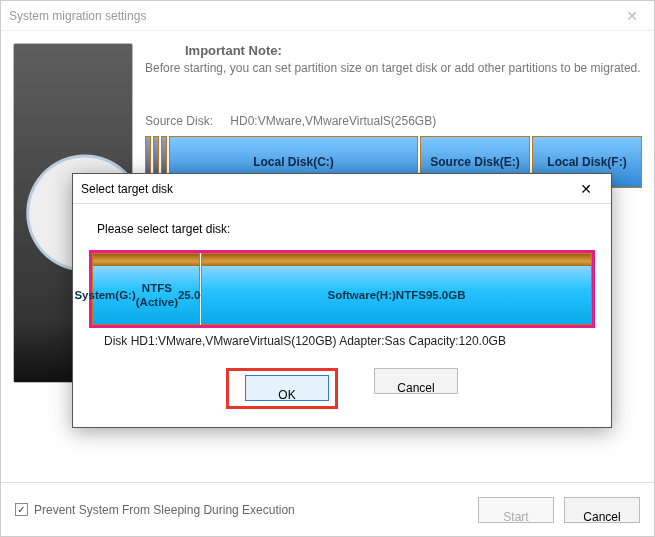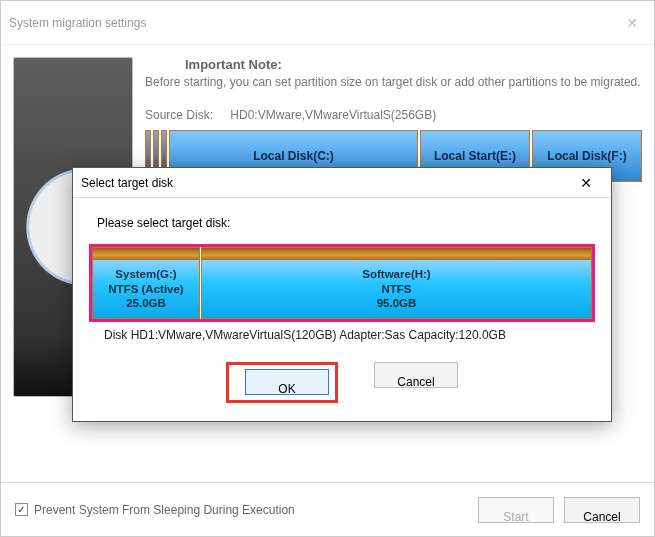--- a/index.html
+++ b/index.html
@@ -1,20 +1,20 @@
 <!DOCTYPE html>
 <html><head>
 <meta charset="utf-8">
 <style>
 * { box-sizing: border-box; margin: 0; padding: 0; font-family: "Segoe UI", Tahoma, sans-serif; }
 body { width: 655px; height: 537px; background: #fff; overflow: hidden; position: relative; }
 
 
 .main-win { position: absolute; inset: 0; border: 1px solid #ccc; background: #fff; }
-.main-titlebar { height: 44px; display: flex; align-items: center; padding: 0 8px; font-size: 12px; color: #999; border-bottom: 1px solid #eee; }
+.main-titlebar { height: 30px; display: flex; align-items: center; padding: 0 8px; font-size: 12px; color: #999; border-bottom: 1px solid #eee; }
 .main-titlebar .spacer { flex: 1; }
 .main-close { font-size: 14px; color: #bbb; padding: 0 8px; }
 
 .main-body { display: flex; padding: 12px 12px 0 12px; gap: 12px; }
 .sidebar-img {
   width: 120px; height: 340px;
   background:
     radial-gradient(circle at 60% 50%, #eee 0 55px, transparent 56px),
     radial-gradient(circle at 60% 50%, #b9cde0 0 58px, transparent 59px),
     linear-gradient(#5e5e5e,#2a2a2a);
@@ -24,50 +24,50 @@
   overflow: hidden;
 }
 .sidebar-img::after{
   content:""; position:absolute; left:0; right:0; bottom:0; height:60px;
   background: linear-gradient(transparent, rgba(0,0,0,.6));
 }
 .main-content { flex: 1; font-size: 12px; color: #777; }
 .note-title { font-weight: bold; font-size: 13px; color: #666; padding-left: 40px; }
 .note-text { margin-top: 2px; line-height: 1.35; }
 .src-row { margin-top: 18px; }
-.src-label { display:inline-block; width:82px; }
+.src-label { display:inline-block; width:82px;margin-top:20px; }
 .disk-bar { margin-top: 8px; height: 52px; display:flex; gap:2px; }
 .disk-bar .slot { border:1px solid #bf7a1f; background: linear-gradient(#a26418,#dba13e 20%,#b8772a); display:flex; flex-direction:column; }
 .disk-bar .slot .body { flex:1; background: linear-gradient(#7fc8ff,#2f88d6); display:flex; align-items:center; justify-content:center; font-weight:bold; font-size:12px; color:#0a2a4f; }
 .disk-bar .thin { width:6px; }
 .disk-bar .thin .body { background: linear-gradient(#9aa0b8,#444a60); }
 .disk-bar .c { flex:1.6; }
 .disk-bar .e, .disk-bar .f { flex:0.7; }
 
 .main-footer { position:absolute; left:0; right:0; bottom:0; height:54px; border-top:1px solid #ddd; display:flex; align-items:center; padding:0 14px; font-size:12px; color:#666; }
 .chk { width:13px; height:13px; border:1px solid #888; margin-right:6px; display:inline-flex; align-items:center; justify-content:center; font-size:10px; color:#333; }
 .main-footer .spacer { flex:1; }
 .btn { min-width:76px; height:24px; border:1px solid #bbb; background:#f3f3f3; font-size:12px; padding:12px 10px; margin-left:10px; }
 .btn.disabled { color:#aaa; background:#f8f8f8; }
 
 
-.modal { position:absolute; left:72px; top:167px; width:540px; background:#fff; border:1px solid #555; box-shadow: 0 4px 20px rgba(0,0,0,.35); }
+.modal { position:absolute; left:72px; top:173px; width:540px; background:#fff; border:1px solid #555; box-shadow: 0 4px 20px rgba(0,0,0,.35); }
 .modal-titlebar { height:30px; display:flex; align-items:center; padding:0 8px; font-size:12px; border-bottom:1px solid #ddd; }
 .modal-titlebar .spacer{flex:1;}
 .modal-close { width:34px; height:24px; display:flex; align-items:center; justify-content:center; font-size:14px; }
 
 .modal-body { padding:14px 16px 18px 16px; font-size:12px; }
 .prompt { margin:4px 0 14px 8px; }
 
 .target-wrap { border:3px solid #e61e8a; padding:0; }
 .target-bar { height:72px; display:flex; }
 .tslot { border:1px solid #bf7a1f; display:flex; flex-direction:column; margin-right:1px; }
 .tslot:last-child{margin-right:0;}
 .tslot .stripe { height:12px; background:linear-gradient(#9c5b14,#d99f3a 60%,#a96c1e); }
-.tslot .body { flex:1; background:linear-gradient(#8ed4ff,#27c4ff 40%,#0aa9e8); display:flex; flex-direction:column; align-items:center; justify-content:center; font-size:11.5px; font-weight:bold; color:#083148; line-height:1.25; text-align:center; }
+.tslot .body { flex:1; background:linear-gradient(#8ed4ff,#27c4ff 40%,#0aa9e8); display:flex; flex-direction:row; align-items:center; justify-content:center; font-size:11.5px; font-weight:bold; color:#083148; line-height:1.25; text-align:center; }
 .tslot.g { width:108px; }
 .tslot.h { flex:1; }
 
 .diskinfo { margin:6px 2px 0 15px; font-size:12px; color:#222; }
 
 .modal-actions { display:flex; justify-content:center; gap:26px; margin-top:20px; }
 .modal-actions .btn { min-width:84px; }
 .ok-highlight { 
   padding: 4px 6px;
   border: 3px solid #e7372a;
@@ -102,21 +102,21 @@
         <div class="slot thin">
             <div class="body"></div>
           </div>
         <div class="slot thin">
             <div class="body"></div>
           </div>
         <div class="slot c">
             <div class="body">Local Disk(C:)</div>
           </div>
         <div class="slot e">
-            <div class="body">Local Start(E:)</div>
+            <div class="body">Source Disk(E:)</div>
           </div>
         <div class="slot f">
             <div class="body">Local Disk(F:)</div>
           </div>
       </div>
     </div>
   </div>
 
   <div class="main-footer">
     <span class="chk">✓</span>

